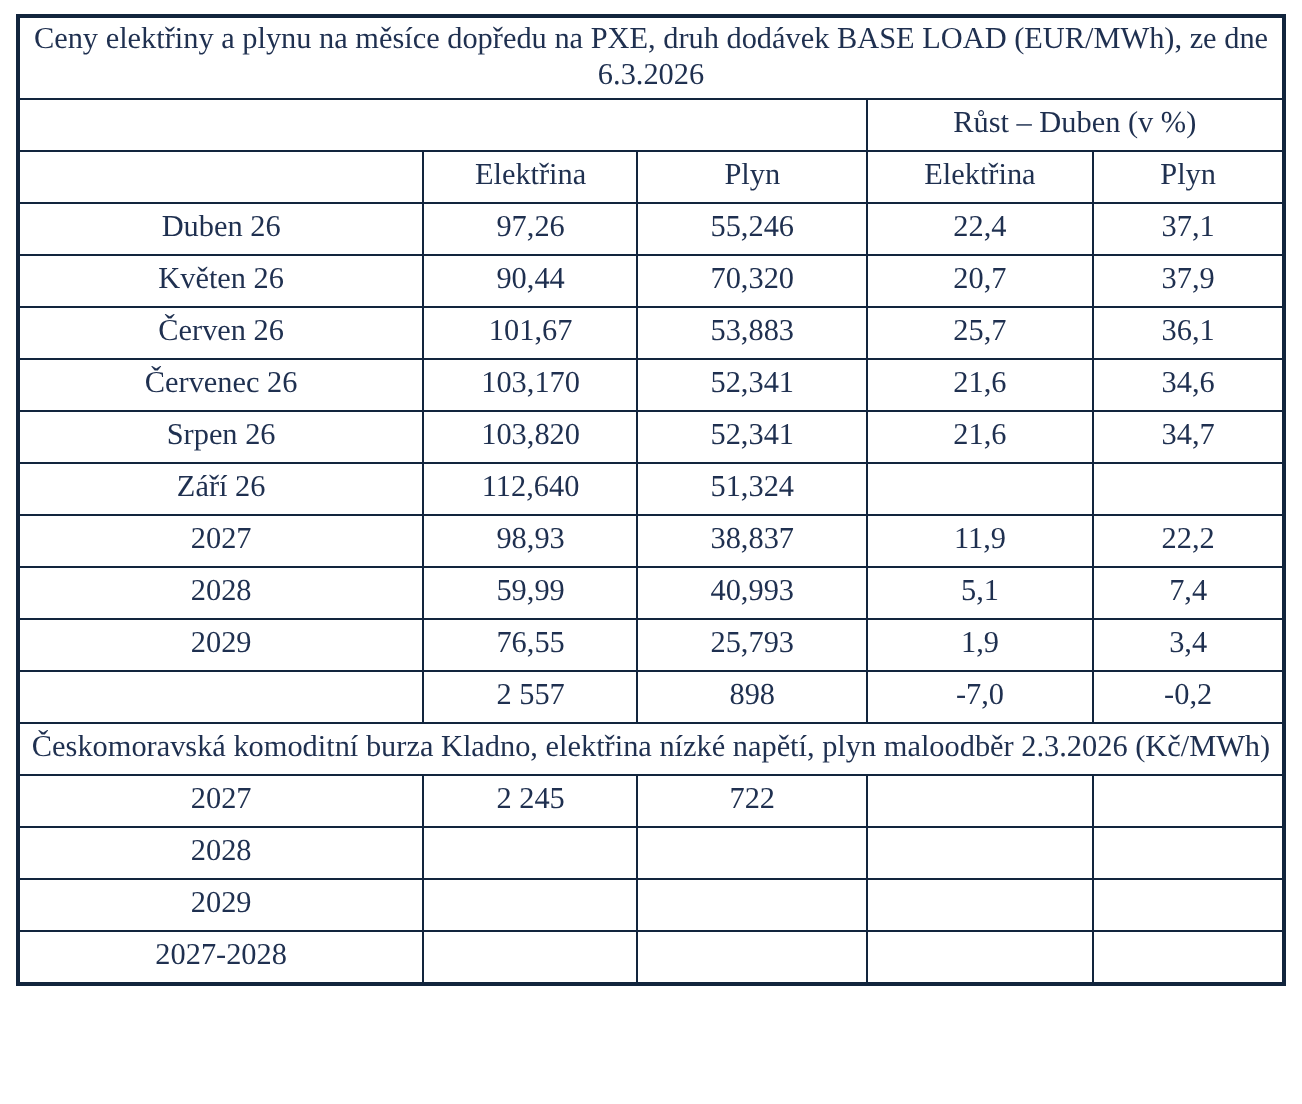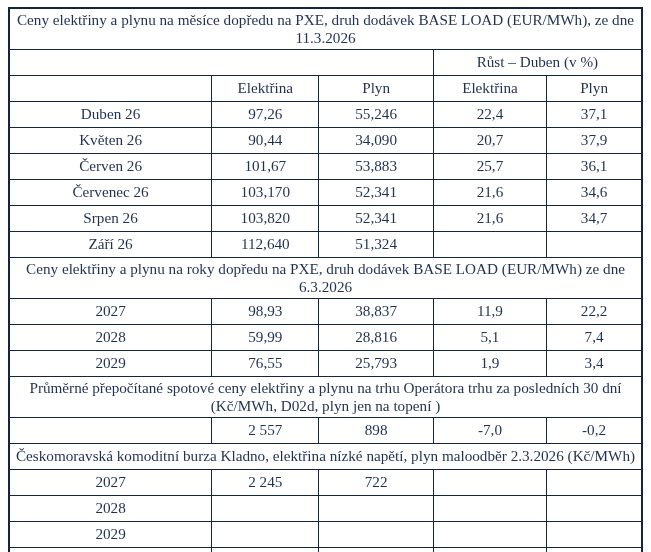--- a/index.html
+++ b/index.html
@@ -77,21 +77,21 @@
     <colgroup>
       <col class="c-label">
         <col class="c-el">
         <col class="c-gas">
         <col class="c-rel">
         <col class="c-rgas">
     </colgroup>
     <tbody>
 
       <tr>
-        <td class="banner" colspan="5">Ceny elektřiny a plynu na měsíce dopředu na PXE, druh dodávek BASE LOAD (EUR/MWh), ze dne 11.3.2026</td>
+        <td class="banner" colspan="5">Ceny elektřiny a plynu na měsíce dopředu na PXE, druh dodávek BASE LOAD (EUR/MWh), ze dne 6.3.2026</td>
       </tr>
 
       <tr>
         <td class="shade" colspan="3">&nbsp;</td>
         <td class="colhead" colspan="2">Růst – Duben (v %)</td>
       </tr>
 
       <tr>
         <td class="shade">&nbsp;</td>
         <td class="colhead">Elektřina</td>
@@ -103,21 +103,21 @@
       <tr>
         <td class="monthcell">Duben  26</td>
         <td>97,26</td>
         <td>55,246</td>
         <td>22,4</td>
         <td>37,1</td>
       </tr>
       <tr>
         <td class="monthcell">Květen  26</td>
         <td>90,44</td>
-        <td>34,090</td>
+        <td>70,320</td>
         <td>20,7</td>
         <td>37,9</td>
       </tr>
       <tr>
         <td class="monthcell">Červen 26</td>
         <td>101,67</td>
         <td>53,883</td>
         <td>25,7</td>
         <td>36,1</td>
       </tr>
@@ -136,49 +136,43 @@
         <td>34,7</td>
       </tr>
       <tr>
         <td class="monthcell">Září 26</td>
         <td>112,640</td>
         <td>51,324</td>
         <td class="blank">&nbsp;</td>
         <td class="blank">&nbsp;</td>
       </tr>
 
-      <tr>
-        <td class="banner" colspan="5">Ceny elektřiny a plynu na roky dopředu na PXE, druh dodávek BASE LOAD (EUR/MWh) ze dne 6.3.2026</td>
-      </tr>
 
       <tr>
         <td class="rowhead">2027</td>
         <td>98,93</td>
         <td>38,837</td>
         <td>11,9</td>
         <td>22,2</td>
       </tr>
       <tr>
         <td class="rowhead">2028</td>
         <td>59,99</td>
-        <td>28,816</td>
+        <td>40,993</td>
         <td>5,1</td>
         <td>7,4</td>
       </tr>
       <tr>
         <td class="rowhead">2029</td>
         <td>76,55</td>
         <td>25,793</td>
         <td>1,9</td>
         <td>3,4</td>
       </tr>
 
-      <tr>
-        <td class="banner" colspan="5">Průměrné přepočítané spotové ceny elektřiny a plynu na trhu Operátora trhu za posledních 30 dní (Kč/MWh, D02d, plyn jen na topení )</td>
-      </tr>
 
       <tr>
         <td class="rowhead">&nbsp;</td>
         <td>2 557</td>
         <td>898</td>
         <td class="neg">-7,0</td>
         <td class="neg">-0,2</td>
       </tr>
 
       <tr>

